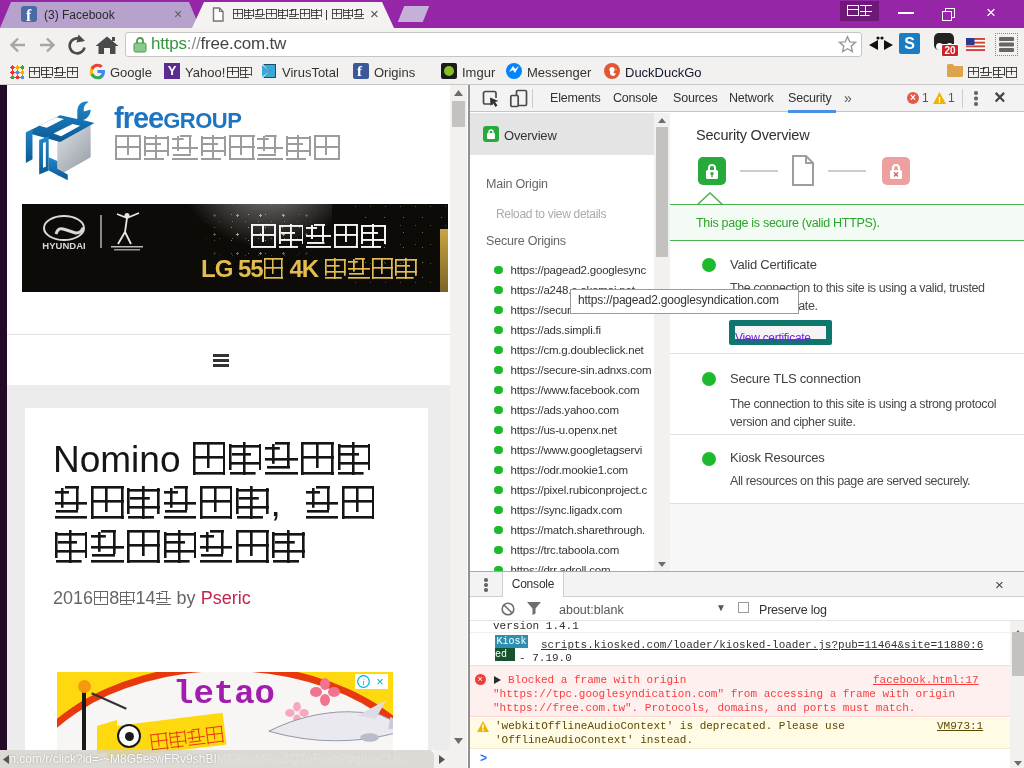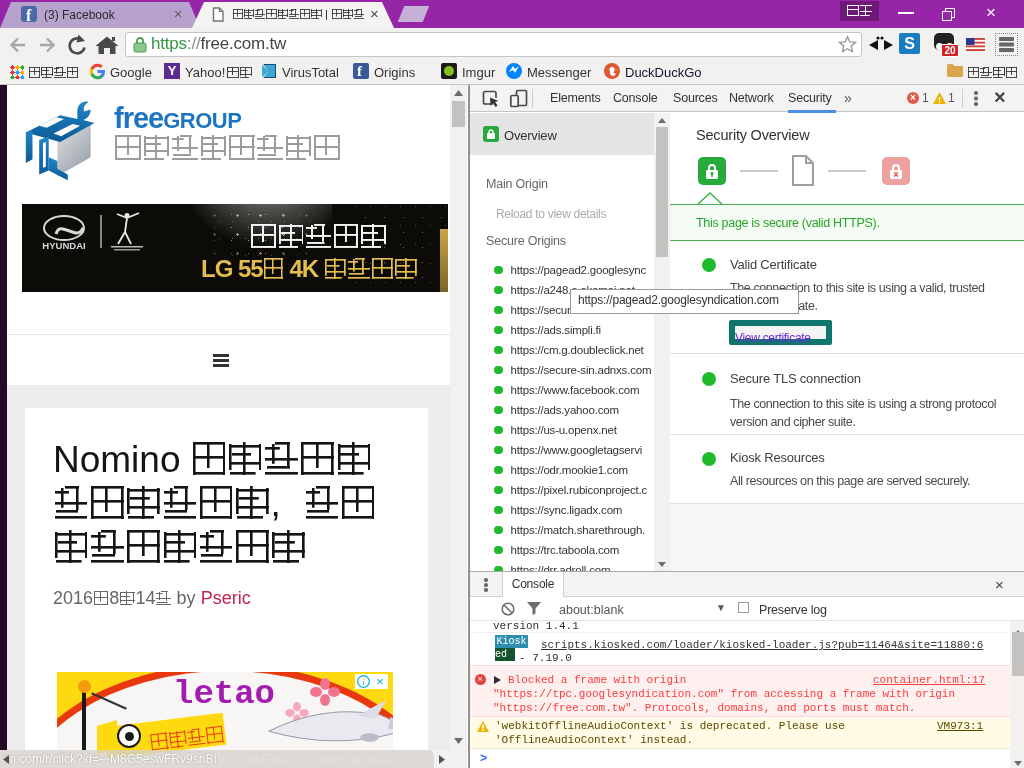--- a/index.html
+++ b/index.html
@@ -432,21 +432,21 @@
       <div class="abs" style="left:0;top:11px;width:540px;height:1px;background:#f0f0f0"></div>
       <div class="abs" style="left:25px;top:14px;width:33px;height:13px;background:#2d8fb0;color:#fff;font-size:10px;line-height:13px;text-align:center">Kiosk</div>
         <div class="abs" style="left:25px;top:27px;width:20px;height:13px;background:#14532d;color:#fff;font-size:10px;line-height:13px;">ed</div>
       <div class="abs" style="left:71px;top:18px;color:#333;text-decoration:underline">scripts.kiosked.com/loader/kiosked-loader.js?pub=11464&amp;site=11880:6</div>
       <div class="abs" style="left:49px;top:31px;color:#303030">- 7.19.0</div>
       <div class="abs" style="left:0;top:44px;width:540px;height:52px;background:#fff0f0;border-top:1px solid #ffd6d6;border-bottom:1px solid #ffd6d6"></div>
       <div class="abs" style="left:5px;top:53px;width:11px;height:11px;background:#e8403a;border-radius:50%"></div>
       <div class="abs" style="left:7.5px;top:55px;width:6px;height:7px;color:#fff;font-size:9px;line-height:7px;font-family:'Liberation Sans'">×</div>
       <div class="abs" style="left:24px;top:55px;width:0;height:0;border-left:7px solid #2c2c2c;border-top:4.5px solid transparent;border-bottom:4.5px solid transparent"></div>
       <div class="abs" style="left:38px;top:53px;color:#fa3d3d">Blocked a frame with origin</div>
-      <div class="abs" style="left:403px;top:53px;color:#fa3d3d;text-decoration:underline">container.html:17</div>
+      <div class="abs" style="left:403px;top:53px;color:#fa3d3d;text-decoration:underline">facebook.html:17</div>
       <div class="abs" style="left:23px;top:67px;color:#fa3d3d">"https://tpc.googlesyndication.com" from accessing a frame with origin</div>
       <div class="abs" style="left:23px;top:81px;color:#fa3d3d">"https://free.com.tw". Protocols, domains, and ports must match.</div>
       <div class="abs" style="left:0;top:97px;width:540px;height:31px;background:#fffbe5;border-bottom:1px solid #f0ead0"></div>
       <svg class="abs" style="left:7px;top:100px" width="12" height="11" viewBox="0 0 12 11">
           <path d="M6 0 L12 11 H0 Z" fill="#f0b400"></path>
           <rect x="5.2" y="3.5" width="1.6" height="4" fill="#fff"></rect>
           <rect x="5.2" y="8.3" width="1.6" height="1.6" fill="#fff"></rect>
         </svg>
       <div class="abs" style="left:25px;top:99px;color:#5c4a00">'webkitOfflineAudioContext' is deprecated. Please use</div>
       <div class="abs" style="left:467px;top:99px;color:#5c4a00;text-decoration:underline">VM973:1</div>

